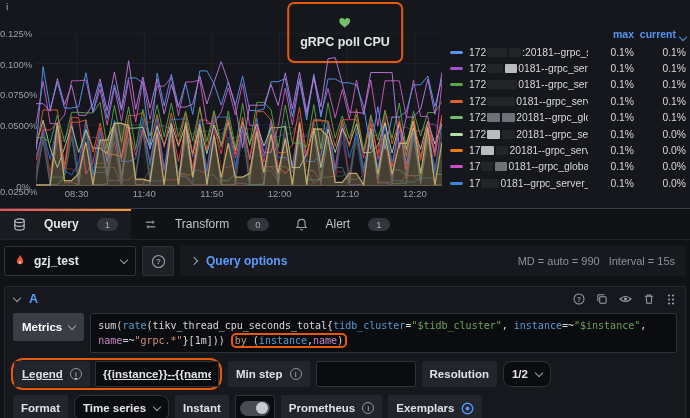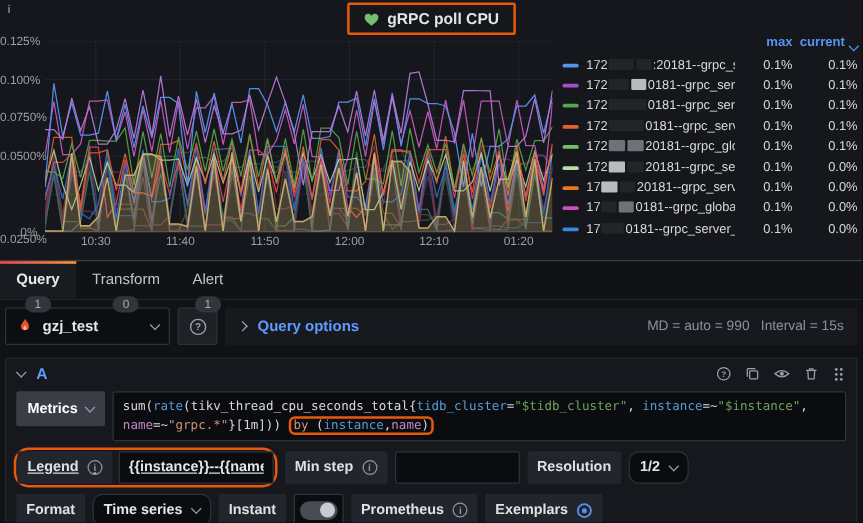--- a/index.html
+++ b/index.html
@@ -4,21 +4,21 @@
 <style>
   html,body{margin:0;padding:0;background:#0b0c0f;}
   *{box-sizing:border-box;}
   #app{position:relative;width:690px;height:418px;background:#111216;overflow:hidden;
        font-family:"Liberation Sans",sans-serif;color:#d8d9da;}
 
   
   #panel{position:absolute;left:0;top:0;width:690px;height:208px;background:#15171c;}
   #panel-info{position:absolute;left:6px;top:2px;font-size:9px;color:#7e838a;font-weight:700;}
   #title-wrap{position:absolute;left:50%;top:2px;transform:translateX(-50%);
-      display:flex;align-items:center;gap:6px;padding:4px 11px;border:2px solid #E8590C;border-radius:2px;}
+      display:flex;align-items:center;gap:6px;padding:12px 11px;border:2px solid #E8590C;border-radius:7px;flex-direction:column;}
   #panel-title{font-size:12.5px;font-weight:700;color:#e3e5e8;white-space:nowrap;}
 
   #ylabels{position:absolute;left:0;top:0;width:33px;bottom:0;}
   #ylabels span{position:absolute;left:0;right:3px;text-align:right;font-size:9.5px;color:#9aa0a6;}
   #xlabels{position:absolute;left:36px;top:188px;width:406px;height:12px;}
   #xlabels span{position:absolute;width:40px;text-align:center;font-size:9.5px;color:#9aa0a6;}
   #plot{position:absolute;left:36px;top:33px;width:406px;height:153px;}
 
   
   #legend{position:absolute;left:450px;top:28px;right:4px;}
@@ -29,21 +29,21 @@
   .lg-row{display:flex;align-items:center;height:16.4px;font-size:10.3px;color:#d8d9da;}
   .lg-sw{width:13px;height:3px;border-radius:2px;margin-right:6px;flex:none;}
   .lg-lbl{flex:1;white-space:nowrap;overflow:hidden;}
   .lg-max{width:46px;text-align:right;}
   .lg-cur{width:52px;text-align:right;}
   .redact{display:inline-block;height:9px;border-radius:1px;vertical-align:-1px;margin:0 1px;}
 
   
   #bottom{position:absolute;left:0;top:208px;right:0;bottom:0;background:#111216;}
   #tabbar{display:flex;height:32px;border-top:1px solid #3a3e45;border-bottom:1px solid #202328;align-items:stretch;}
-  .tab{display:flex;align-items:center;gap:7px;padding:0 13px;position:relative;font-size:12px;color:#c0c5cb;cursor:default;flex-direction:column;}
+  .tab{display:flex;align-items:center;gap:18px;padding:0 13px;position:relative;font-size:12px;color:#c0c5cb;cursor:default;}
   .tab.active{background:#181b20;color:#e6e8ea;font-weight:600;}
   .tab.active::before{content:"";position:absolute;left:0;right:0;top:0;height:2px;
       background:linear-gradient(90deg,#f2495c,#ff9830);}
   .badge{background:#32353c;color:#a6adb5;font-size:9.5px;padding:1px 8px;border-radius:9px;font-weight:400;}
 
   #toolbar{display:flex;align-items:center;gap:6px;padding:6px 4px;}
   .ds-picker{width:132px;height:30px;background:#0d0e12;border:1px solid #2e3238;border-radius:2px;
       display:flex;align-items:center;gap:7px;padding:0 8px;font-size:12px;color:#e3e5e8;font-weight:600;}
   .ds-picker .sp{flex:1;}
   .help-btn{width:32px;height:30px;background:#1e2126;border:1px solid #2e3238;border-radius:2px;
@@ -143,26 +143,26 @@
           <polyline points="0.0,117.0 7.1,76.9 14.2,76.9 21.4,76.9 28.5,135.9 35.6,89.2 42.7,89.2 49.9,86.9 57.0,119.2 64.1,90.0 71.2,121.3 78.4,121.3 85.5,124.0 92.6,82.4 99.7,82.4 106.8,79.3 114.0,111.1 121.1,81.4 128.2,114.2 135.3,80.0 142.5,111.8 149.6,80.3 156.7,121.5 163.8,73.8 170.9,117.6 178.1,78.9 185.2,114.0 192.3,87.0 199.4,120.9 206.6,84.1 213.7,126.3 220.8,78.7 227.9,78.7 235.1,87.1 242.2,119.7 249.3,119.7 256.4,112.1 263.5,74.3 270.7,122.8 277.8,87.8 284.9,87.8 292.0,87.8 299.2,113.3 306.3,87.2 313.4,113.7 320.5,75.9 327.6,118.5 334.8,90.2 341.9,121.0 349.0,77.0 356.1,110.8 363.3,88.5 370.4,123.3 377.5,83.3 384.6,124.5 391.8,89.7 398.9,123.5 406.0,82.3" fill="none" stroke="#E0602E" stroke-opacity="0.9" stroke-width="1"></polyline>
           <polyline points="0.0,104.4 7.1,104.4 14.2,109.8 21.4,82.0 28.5,108.9 35.6,79.3 42.7,79.3 49.9,79.9 57.0,79.9 64.1,69.4 71.2,114.9 78.4,72.3 85.5,109.3 92.6,73.8 99.7,116.6 106.8,76.3 114.0,103.1 121.1,71.8 128.2,104.0 135.3,70.2 142.5,103.8 149.6,78.2 156.7,107.6 163.8,74.9 170.9,108.5 178.1,77.6 185.2,113.5 192.3,77.9 199.4,115.1 206.6,70.4 213.7,112.6 220.8,69.4 227.9,69.4 235.1,77.1 242.2,114.7 249.3,72.0 256.4,110.0 263.5,110.0 270.7,114.0 277.8,71.7 284.9,115.9 292.0,69.8 299.2,105.0 306.3,82.9 313.4,105.4 320.5,81.9 327.6,117.7 334.8,82.5 341.9,107.2 349.0,78.1 356.1,105.6 363.3,70.0 370.4,116.9 377.5,78.4 384.6,103.1 391.8,79.5 398.9,79.5 406.0,68.5" fill="none" stroke="#56A64B" stroke-opacity="0.9" stroke-width="1"></polyline>
           <polyline points="0.0,91.6 7.1,48.2 14.2,90.6 21.4,90.6 28.5,82.1 35.6,47.8 42.7,47.8 49.9,47.0 57.0,79.3 64.1,56.4 71.2,92.1 78.4,54.7 85.5,88.2 92.6,47.2 99.7,89.1 106.8,47.9 114.0,86.3 121.1,53.2 128.2,53.2 135.3,44.0 142.5,82.7 149.6,48.9 156.7,48.9 163.8,46.8 170.9,90.6 178.1,90.6 185.2,79.0 192.3,54.8 199.4,82.0 206.6,50.5 213.7,92.3 220.8,92.3 227.9,119.3 235.1,119.3 242.2,93.1 249.3,55.1 256.4,92.1 263.5,48.4 270.7,82.3 277.8,45.1 284.9,81.8 292.0,55.6 299.2,84.8 306.3,56.4 313.4,85.9 320.5,47.0 327.6,81.6 334.8,47.1 341.9,93.2 349.0,47.8 356.1,47.8 363.3,47.8 370.4,84.0 377.5,47.1 384.6,83.4 391.8,83.4 398.9,119.3 406.0,48.6" fill="none" stroke="#C45AB8" stroke-opacity="0.95" stroke-width="1"></polyline>
           <polyline points="0.0,116.3 7.1,33.7 14.2,76.0 21.4,49.3 28.5,75.1 35.6,75.1 42.7,73.5 49.9,39.8 57.0,78.5 64.1,50.4 71.2,85.2 78.4,51.8 85.5,77.4 92.6,44.9 99.7,44.9 106.8,49.8 114.0,116.3 121.1,40.1 128.2,73.0 135.3,41.3 142.5,73.4 149.6,50.1 156.7,81.4 163.8,37.9 170.9,37.9 178.1,51.0 185.2,72.1 192.3,48.8 199.4,72.4 206.6,42.9 213.7,77.6 220.8,77.6 227.9,76.2 235.1,48.7 242.2,48.7 249.3,45.6 256.4,83.8 263.5,45.8 270.7,87.0 277.8,41.2 284.9,84.1 292.0,46.0 299.2,46.0 306.3,49.8 313.4,49.8 320.5,51.8 327.6,73.3 334.8,116.3 341.9,73.7 349.0,116.3 356.1,84.0 363.3,84.0 370.4,78.3 377.5,51.8 384.6,51.8 391.8,43.0 398.9,73.6 406.0,45.4" fill="none" stroke="#5794F2" stroke-opacity="0.95" stroke-width="1"></polyline>
           <polyline points="0.0,70.7 7.1,70.7 14.2,78.3 21.4,45.5 28.5,71.6 35.6,52.3 42.7,82.3 49.9,82.3 57.0,70.8 64.1,45.9 71.2,77.8 78.4,39.0 85.5,75.3 92.6,27.7 99.7,76.3 106.8,43.9 114.0,75.0 121.1,46.2 128.2,81.1 135.3,51.6 142.5,74.1 149.6,74.1 156.7,71.2 163.8,42.9 170.9,71.0 178.1,49.1 185.2,28.7 192.3,49.1 199.4,73.5 206.6,115.1 213.7,72.2 220.8,72.2 227.9,72.2 235.1,51.6 242.2,72.6 249.3,39.8 256.4,75.9 263.5,39.0 270.7,79.2 277.8,43.4 284.9,73.7 292.0,25.7 299.2,24.5 306.3,50.4 313.4,79.2 320.5,79.2 327.6,80.4 334.8,39.5 341.9,39.5 349.0,39.6 356.1,39.6 363.3,115.1 370.4,84.1 377.5,84.1 384.6,76.2 391.8,46.0 398.9,81.4 406.0,39.2" fill="none" stroke="#B877D9" stroke-opacity="0.95" stroke-width="1"></polyline>
           <path d="M0 153 L 0.0 151.8 L 7.1 151.8 L 14.2 151.8 L 21.4 89.9 L 28.5 147.7 L 35.6 147.7 L 42.7 140.4 L 49.9 108.9 L 57.0 151.8 L 64.1 107.1 L 71.2 107.1 L 78.4 90.5 L 85.5 90.5 L 92.6 92.3 L 99.7 146.1 L 106.8 146.1 L 114.0 148.2 L 121.1 99.5 L 128.2 151.8 L 135.3 93.6 L 142.5 151.8 L 149.6 88.8 L 156.7 144.1 L 163.8 93.9 L 170.9 151.8 L 178.1 102.1 L 185.2 144.5 L 192.3 110.1 L 199.4 144.1 L 206.6 144.1 L 213.7 140.3 L 220.8 98.3 L 227.9 139.7 L 235.1 101.3 L 242.2 140.1 L 249.3 105.3 L 256.4 151.8 L 263.5 89.8 L 270.7 151.8 L 277.8 96.1 L 284.9 96.1 L 292.0 104.1 L 299.2 149.4 L 306.3 149.4 L 313.4 140.3 L 320.5 140.3 L 327.6 151.8 L 334.8 95.4 L 341.9 141.0 L 349.0 100.7 L 356.1 141.3 L 363.3 110.4 L 370.4 110.4 L 377.5 88.1 L 384.6 140.5 L 391.8 94.2 L 398.9 151.8 L 406.0 109.2 L 406 153 Z" fill="rgba(201,176,110,0.28)"></path>
           <polyline points="0.0,151.8 7.1,151.8 14.2,151.8 21.4,89.9 28.5,147.7 35.6,147.7 42.7,140.4 49.9,108.9 57.0,151.8 64.1,107.1 71.2,107.1 78.4,90.5 85.5,90.5 92.6,92.3 99.7,146.1 106.8,146.1 114.0,148.2 121.1,99.5 128.2,151.8 135.3,93.6 142.5,151.8 149.6,88.8 156.7,144.1 163.8,93.9 170.9,151.8 178.1,102.1 185.2,144.5 192.3,110.1 199.4,144.1 206.6,144.1 213.7,140.3 220.8,98.3 227.9,139.7 235.1,101.3 242.2,140.1 249.3,105.3 256.4,151.8 263.5,89.8 270.7,151.8 277.8,96.1 284.9,96.1 292.0,104.1 299.2,149.4 306.3,149.4 313.4,140.3 320.5,140.3 327.6,151.8 334.8,95.4 341.9,141.0 349.0,100.7 356.1,141.3 363.3,110.4 370.4,110.4 377.5,88.1 384.6,140.5 391.8,94.2 398.9,151.8 406.0,109.2" fill="none" stroke="#C9B06E" stroke-opacity="0.95" stroke-width="1.2"></polyline>
         </svg>
       </div>
     <div id="xlabels">
-        <span style="left: 20.6px;">10:30</span>
+        <span style="left: 20.6px;">08:30</span>
         <span style="left: 88.2802px;">11:40</span>
         <span style="left: 155.92px;">11:50</span>
         <span style="left: 223.6px;">12:00</span>
         <span style="left: 291.28px;">12:10</span>
-        <span style="left: 358.92px;">01:20</span>
+        <span style="left: 358.92px;">12:20</span>
       </div>
 
     <div id="legend">
       <div class="lg-head">
         <span class="sp"></span>
         <span class="c1">max</span>
         <span class="c2">
           <span>current</span>
           <i class="cv blue"></i>
         </span>

